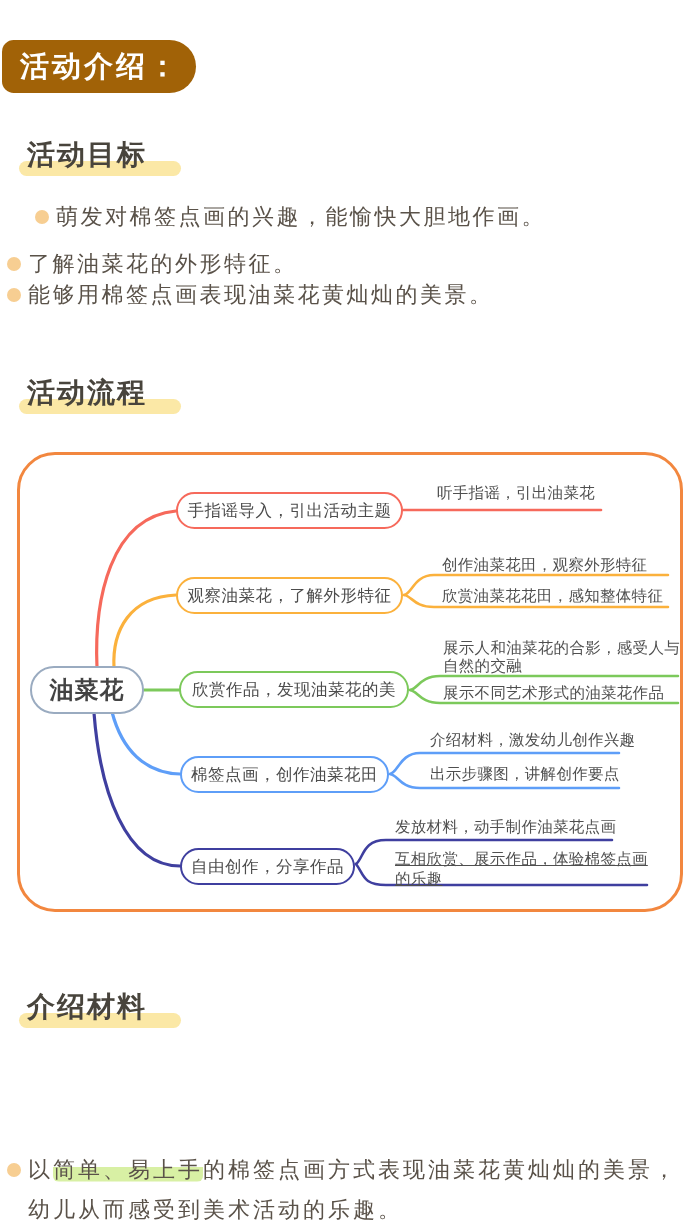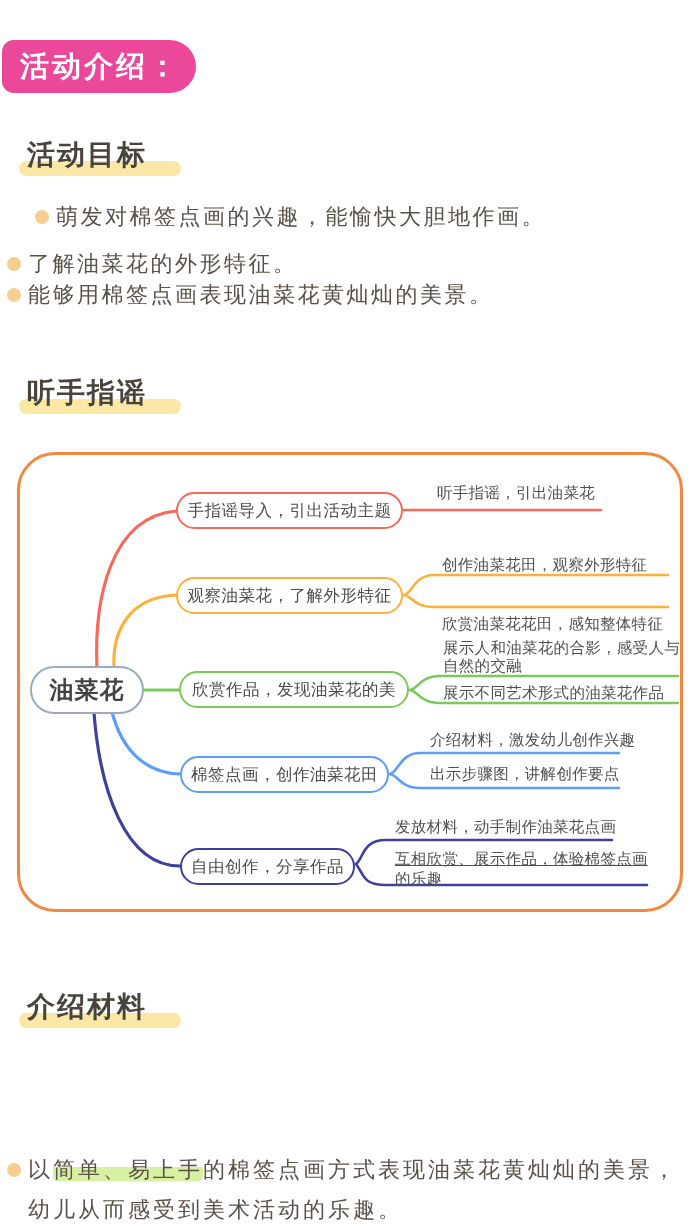--- a/index.html
+++ b/index.html
@@ -68,34 +68,34 @@
   .n3{left:179px;top:671px;width:230px;height:37px;}
   .n4{left:180px;top:756px;width:209px;height:37px;}
   .n5{left:180px;top:848px;width:175px;height:37px;text-align:right;}
   .leaf{
     position:absolute;z-index:2;font-size:15.5px;color:#4f4f4f;
     letter-spacing:0.3px;line-height:18px;white-space:nowrap;
   }
   .leaf.wrap{white-space:normal;}
   .l1{left:437px;top:484px;}
   .l2a{left:442px;top:556px;}
-  .l2b{left:442px;top:587px;margin-top:28px;}
+  .l2b{left:442px;top:587px;}
   .l3a{left:443px;top:639px;width:242px;}
   .l3b{left:443px;top:684px;}
   .l4a{left:430px;top:731px;}
   .l4b{left:430px;top:765px;}
   .l5a{left:395px;top:818px;}
   .l5b{left:395px;top:849px;width:268px;line-height:20px;text-decoration:underline;}
 </style>
 </head>
 <body>
 
 <div class="page">
 
-  <div class="badge" style="background: #ec4899;">
+  <div class="badge" style="background: #a16207;">
     <span>活动介绍：</span>
   </div>
 
   <div class="h2 h2-goals">
     <span class="h2-bar" style="background: rgb(251, 232, 166);"></span>
     <span class="h2-text">活动目标</span>
   </div>
 
   <div class="bullet-item goal-1">
     <span class="dot" style="background: rgb(247, 206, 146);"></span>
@@ -105,21 +105,21 @@
     <span class="dot" style="background: rgb(247, 206, 146);"></span>
     <span>了解油菜花的外形特征。</span>
   </div>
   <div class="bullet-item goal-3">
     <span class="dot" style="background: rgb(247, 206, 146);"></span>
     <span>能够用棉签点画表现油菜花黄灿灿的美景。</span>
   </div>
 
   <div class="h2 h2-flow">
     <span class="h2-bar" style="background: rgb(251, 232, 166);"></span>
-    <span class="h2-text">听手指谣</span>
+    <span class="h2-text">活动流程</span>
   </div>
 
   <div class="map-frame" style="border-color: rgb(242, 135, 63);"></div>
 
   <svg class="map-svg" viewBox="0 0 700 1229">
 
     <path d="M 97 668 C 94 600, 110 517, 176 511" fill="none" stroke-width="3.2" stroke-linecap="round" style="stroke: rgb(246, 105, 91);"></path>
     <path d="M 114 668 C 112 630, 130 597, 176 595" fill="none" stroke-width="3.2" stroke-linecap="round" style="stroke: rgb(251, 177, 60);"></path>
     <path d="M 144 690 L 179 690" fill="none" stroke-width="3.2" stroke-linecap="round" style="stroke: rgb(124, 201, 91);"></path>
     <path d="M 112 712 C 122 750, 145 773, 180 774" fill="none" stroke-width="3.2" stroke-linecap="round" style="stroke: rgb(94, 158, 248);"></path>

